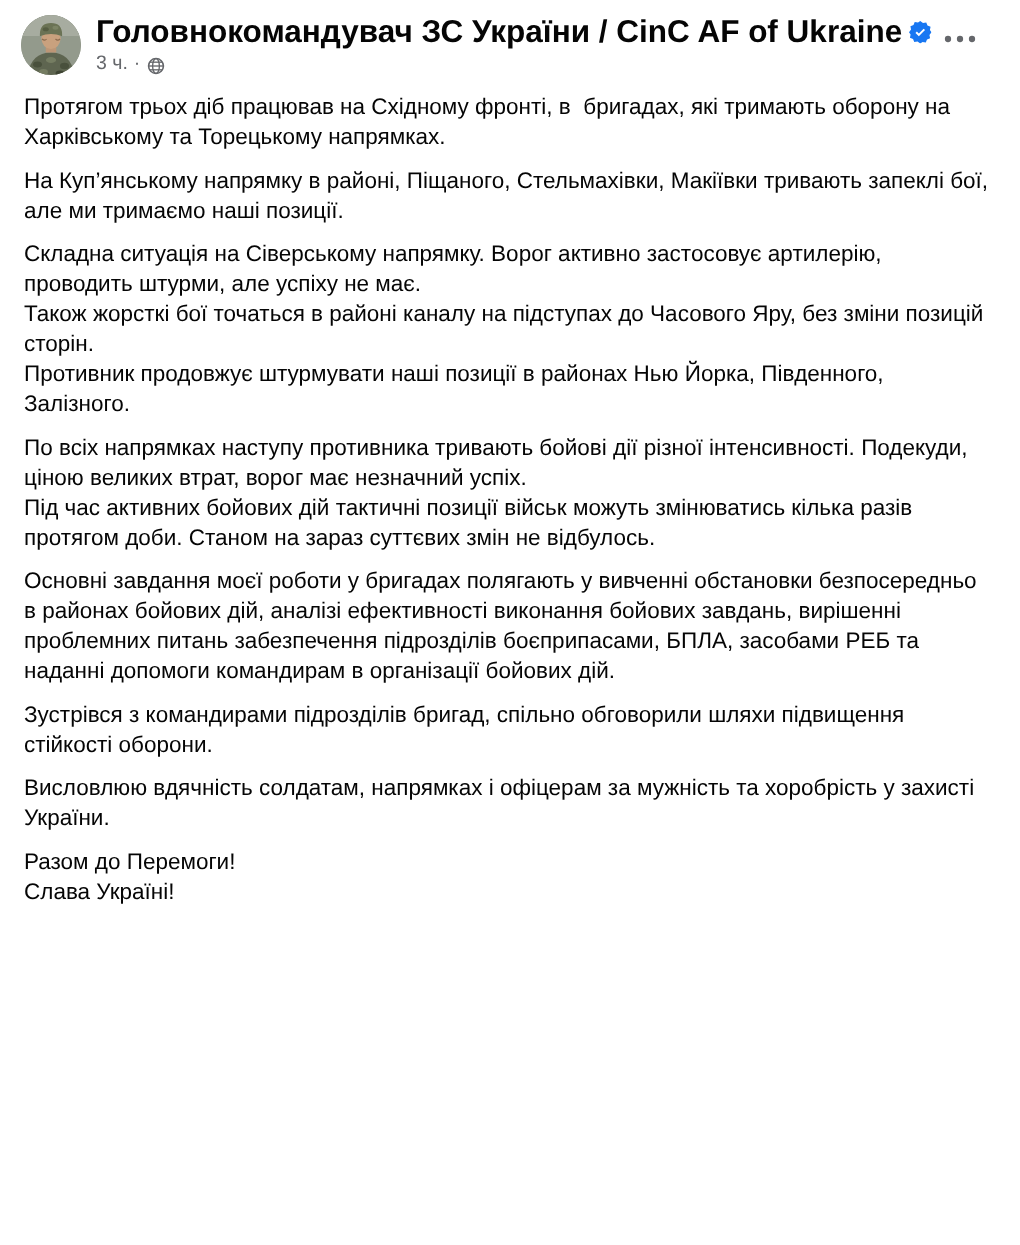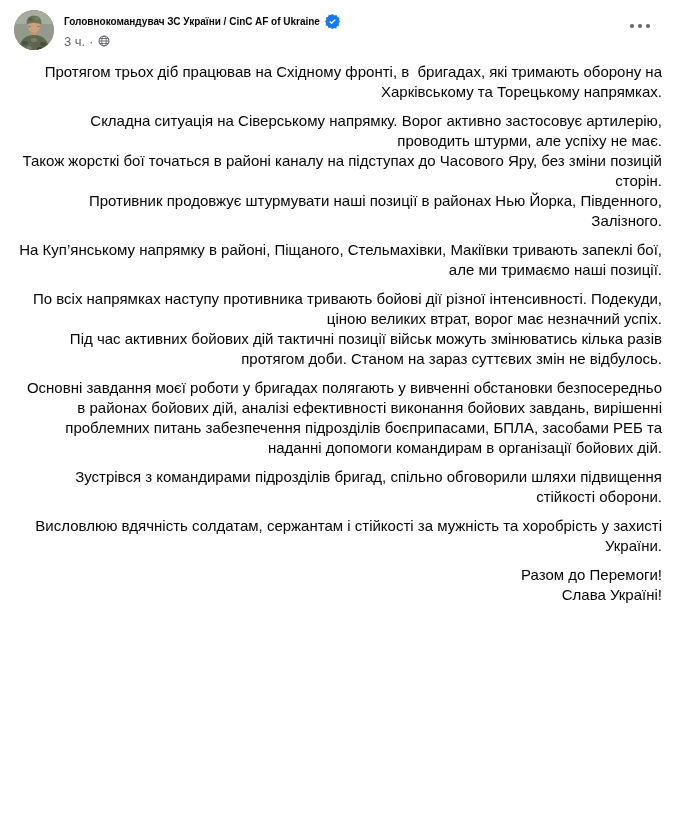--- a/index.html
+++ b/index.html
@@ -36,36 +36,36 @@
     margin-left: 10px;
     padding-top: 2px;
     min-width: 0;
   }
   .name-row {
     display: flex;
     align-items: center;
     gap: 5px;
   }
   .page-name {
-    font-size: 10px;
+    font-size: 21px;
     font-weight: 700;
     color: #050505;
     line-height: 19px;
     cursor: pointer;
     white-space: nowrap;
   }
   .verified-badge {
     width: 15px;
     height: 15px;
     display: inline-block;
     flex: 0 0 15px;
   }
   .meta-row {
     display: flex;
-    align-items: flex-start;
+    align-items: flex-end;
     gap: 4px;
     margin-top: 3px;
     font-size: 13px;
     color: #65676B;
     line-height: 16px;
   }
   .meta-row .timestamp { cursor: pointer; }
   .meta-row .dot-sep { font-size: 13px; }
   .globe-icon { width: 12px; height: 12px; display: inline-block; margin-top: 1px; }
   .more-btn {
@@ -84,21 +84,20 @@
   .post-body {
     padding: 12px 18px 10px 16px;
     font-size: 15px;
     line-height: 20px;
     color: #050505;
   }
   .post-paragraph {
     margin: 0 0 9px 0;
     white-space: pre-wrap;
     word-wrap: break-word;
-    text-align: right;
   }
   .post-paragraph:last-child { margin-bottom: 0; }
 </style>
 </head>
 <body>
 
 <div class="post">
 
   <div class="post-header">
 
@@ -160,26 +159,26 @@
         <circle cx="11" cy="3" r="2.1" fill="#65676B"></circle>
         <circle cx="19" cy="3" r="2.1" fill="#65676B"></circle>
       </svg>
     </div>
 
   </div>
 
   <div class="post-body">
 
   <p class="post-paragraph">Протягом трьох діб працював на Східному фронті, в  бригадах, які тримають оборону на Харківському та Торецькому напрямках.</p>
+      <p class="post-paragraph">На Куп’янському напрямку в районі, Піщаного, Стельмахівки, Макіївки тривають запеклі бої, але ми тримаємо наші позиції.</p>
       <p class="post-paragraph">Складна ситуація на Сіверському напрямку. Ворог активно застосовує артилерію, проводить штурми, але успіху не має.
 Також жорсткі бої точаться в районі каналу на підступах до Часового Яру, без зміни позицій сторін.
 Противник продовжує штурмувати наші позиції в районах Нью Йорка, Південного, Залізного.</p>
-      <p class="post-paragraph">На Куп’янському напрямку в районі, Піщаного, Стельмахівки, Макіївки тривають запеклі бої, але ми тримаємо наші позиції.</p>
       <p class="post-paragraph">По всіх напрямках наступу противника тривають бойові дії різної інтенсивності. Подекуди, ціною великих втрат, ворог має незначний успіх.
 Під час активних бойових дій тактичні позиції військ можуть змінюватись кілька разів протягом доби. Станом на зараз суттєвих змін не відбулось.</p>
       <p class="post-paragraph">Основні завдання моєї роботи у бригадах полягають у вивченні обстановки безпосередньо в районах бойових дій, аналізі ефективності виконання бойових завдань, вирішенні проблемних питань забезпечення підрозділів боєприпасами, БПЛА, засобами РЕБ та наданні допомоги командирам в організації бойових дій.</p>
       <p class="post-paragraph">Зустрівся з командирами підрозділів бригад, спільно обговорили шляхи підвищення стійкості оборони.</p>
-      <p class="post-paragraph">Висловлюю вдячність солдатам, сержантам і стійкості за мужність та хоробрість у захисті України.</p>
+      <p class="post-paragraph">Висловлюю вдячність солдатам, напрямках і офіцерам за мужність та хоробрість у захисті України.</p>
       <p class="post-paragraph">Разом до Перемоги!
 Слава Україні!</p>
     </div>
 
 </div>
 
 </body></html>

